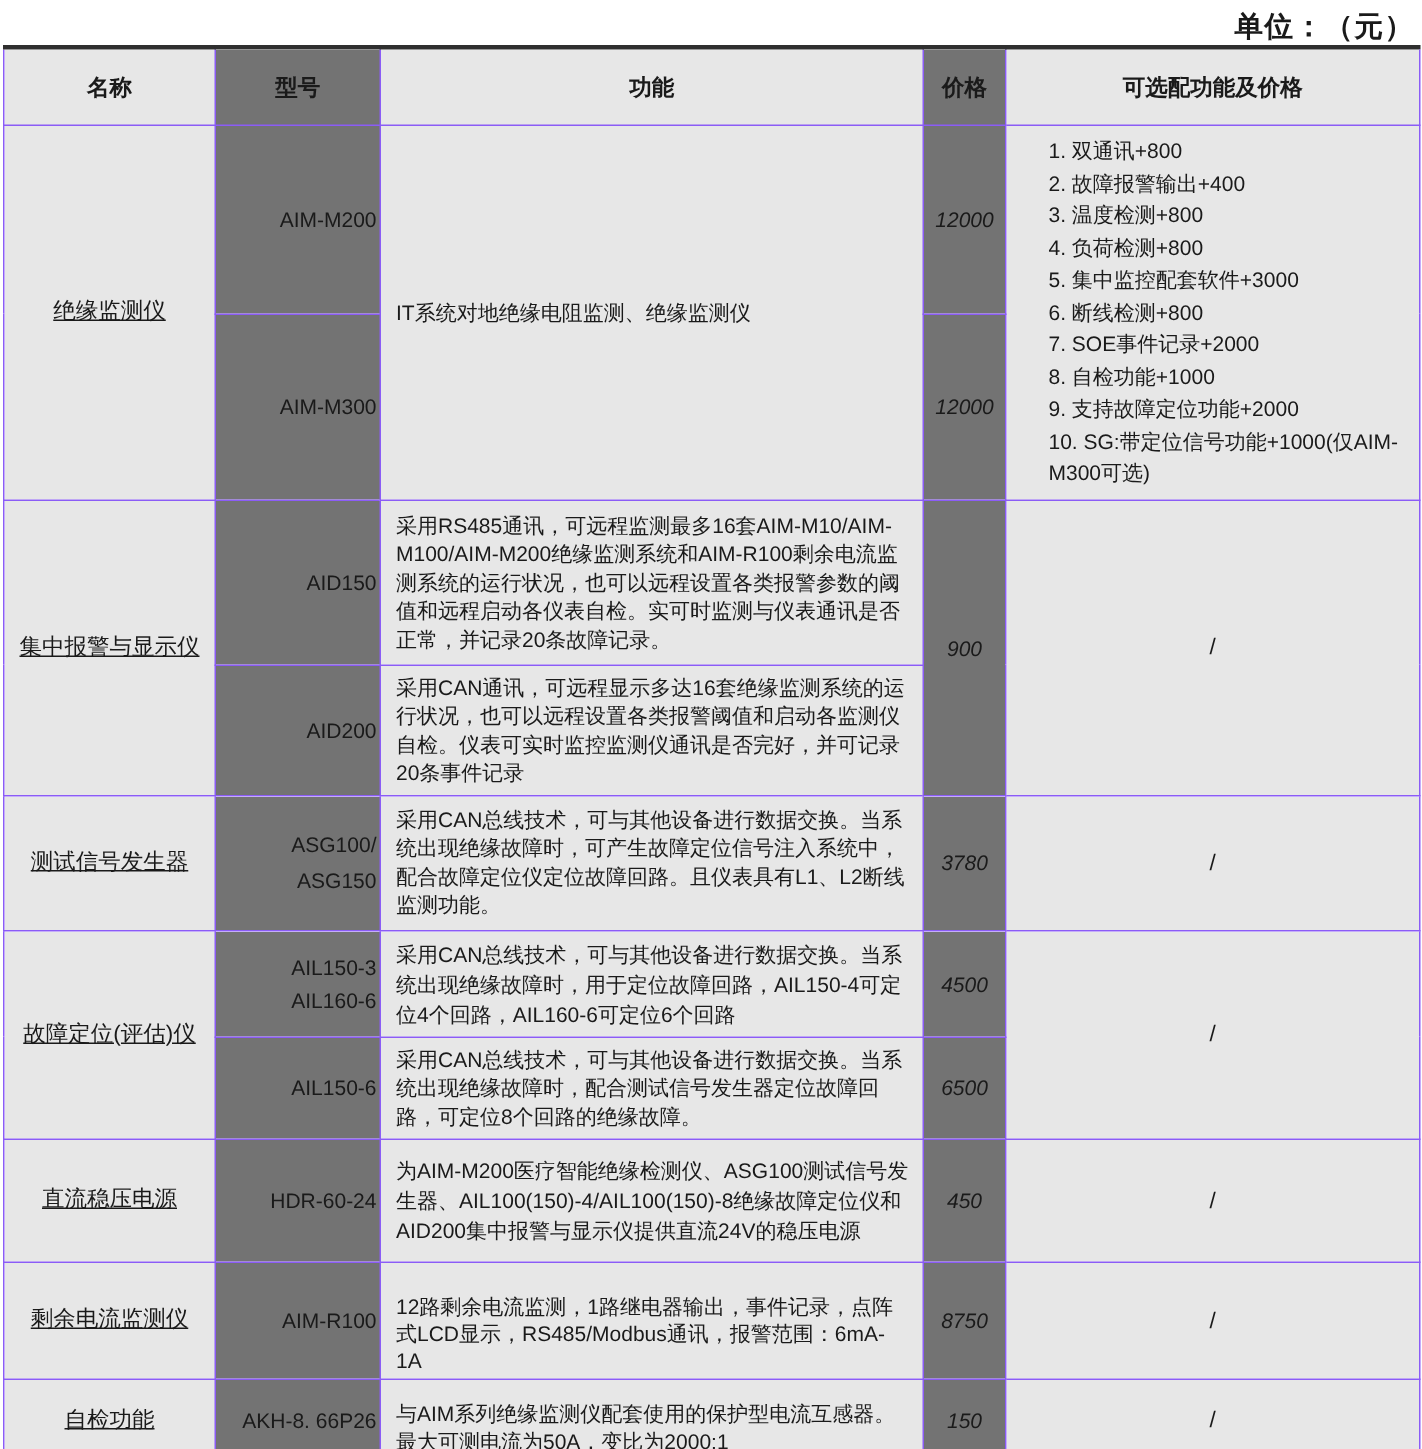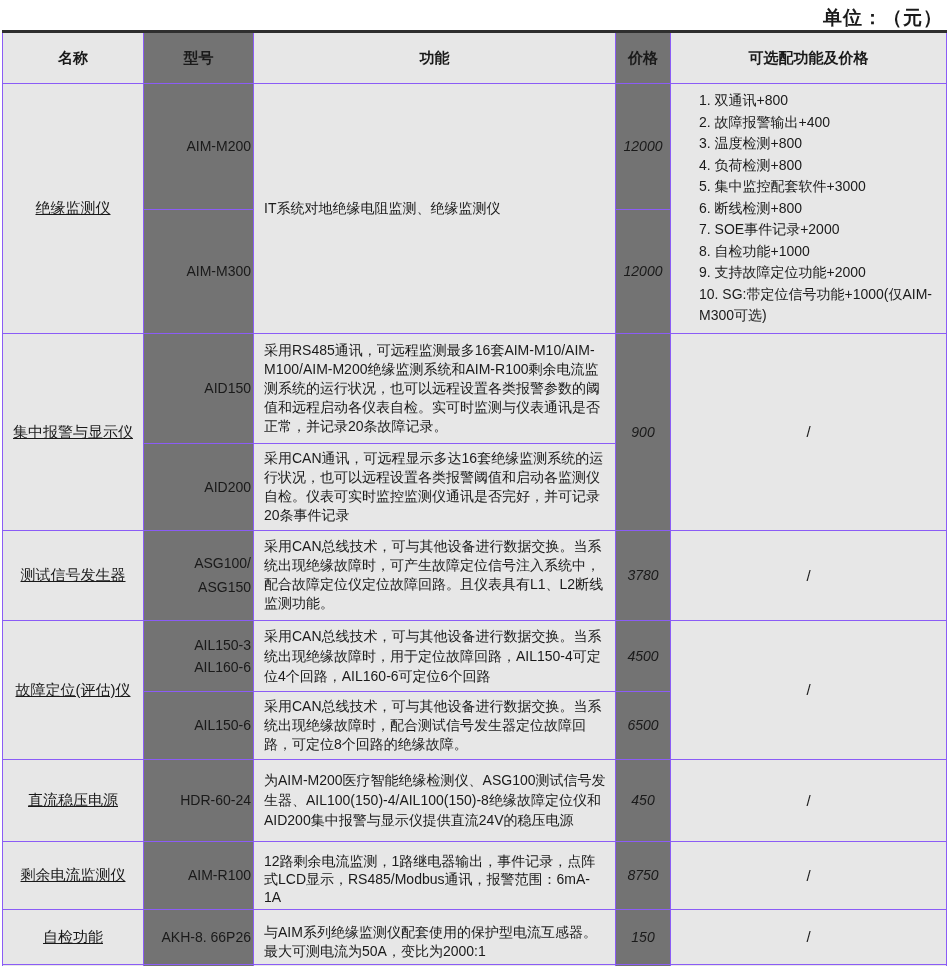--- a/index.html
+++ b/index.html
@@ -118,21 +118,21 @@
     <td class="name-cell g">直流稳压电源</td>
     <td class="model-cell w">HDR-60-24</td>
     <td class="func-cell g" style="line-height:20px">为AIM-M200医疗智能绝缘检测仪、ASG100测试信号发生器、AIL100(150)-4/AIL100(150)-8绝缘故障定位仪和AID200集中报警与显示仪提供直流24V的稳压电源</td>
     <td class="price-cell w">450</td>
     <td class="slash-cell g">/</td>
   </tr>
 
   <tr style="height:48px">
     <td class="name-cell g">剩余电流监测仪</td>
     <td class="model-cell w">AIM-R100</td>
-    <td class="func-cell g" style="line-height:18px;padding-top:10px;padding-bottom:3px">12路剩余电流监测，1路继电器输出，事件记录，点阵式LCD显示，RS485/Modbus通讯，报警范围：6mA-1A</td>
+    <td class="func-cell g" style="line-height:18px;padding-top:20px;padding-bottom:3px">12路剩余电流监测，1路继电器输出，事件记录，点阵式LCD显示，RS485/Modbus通讯，报警范围：6mA-1A</td>
     <td class="price-cell w">8750</td>
     <td class="slash-cell g">/</td>
   </tr>
 
   <tr style="height:49px">
     <td class="name-cell g">自检功能</td>
     <td class="model-cell w">AKH-8. 66P26</td>
     <td class="func-cell g" style="line-height:19px;padding-top:13px;padding-bottom:3px">与AIM系列绝缘监测仪配套使用的保护型电流互感器。最大可测电流为50A，变比为2000:1</td>
     <td class="price-cell w">150</td>
     <td class="slash-cell g">/</td>

